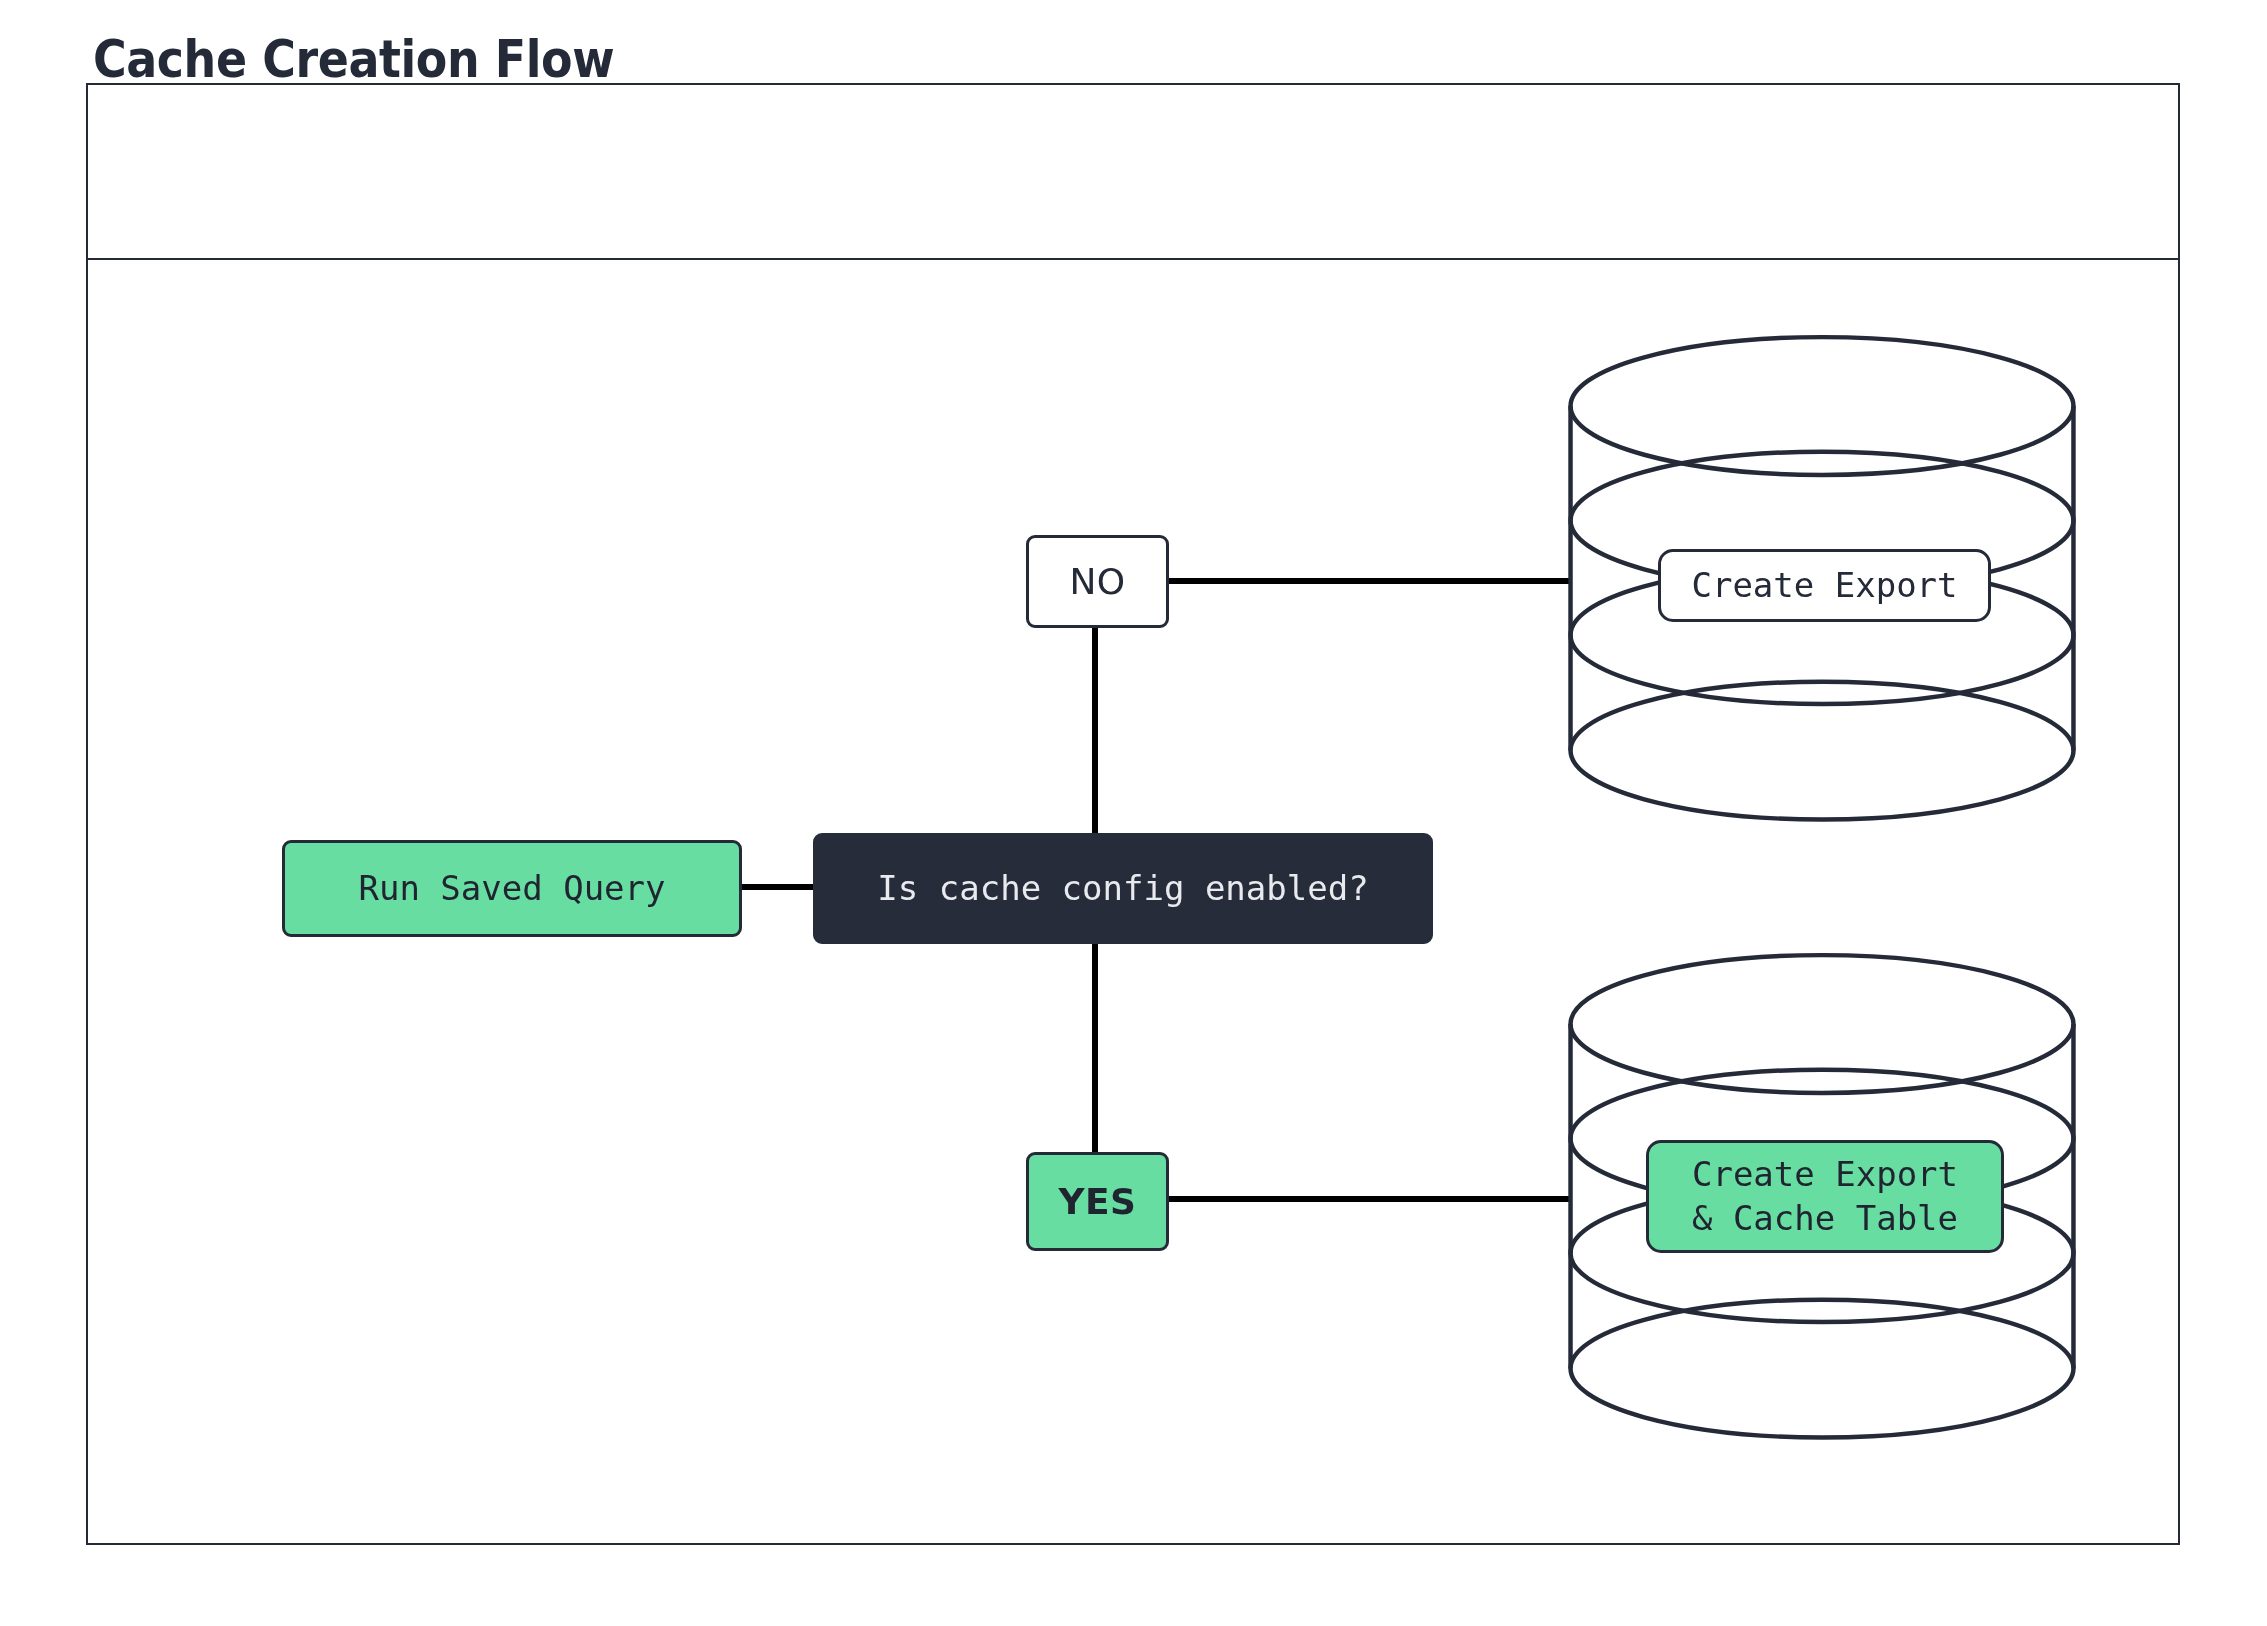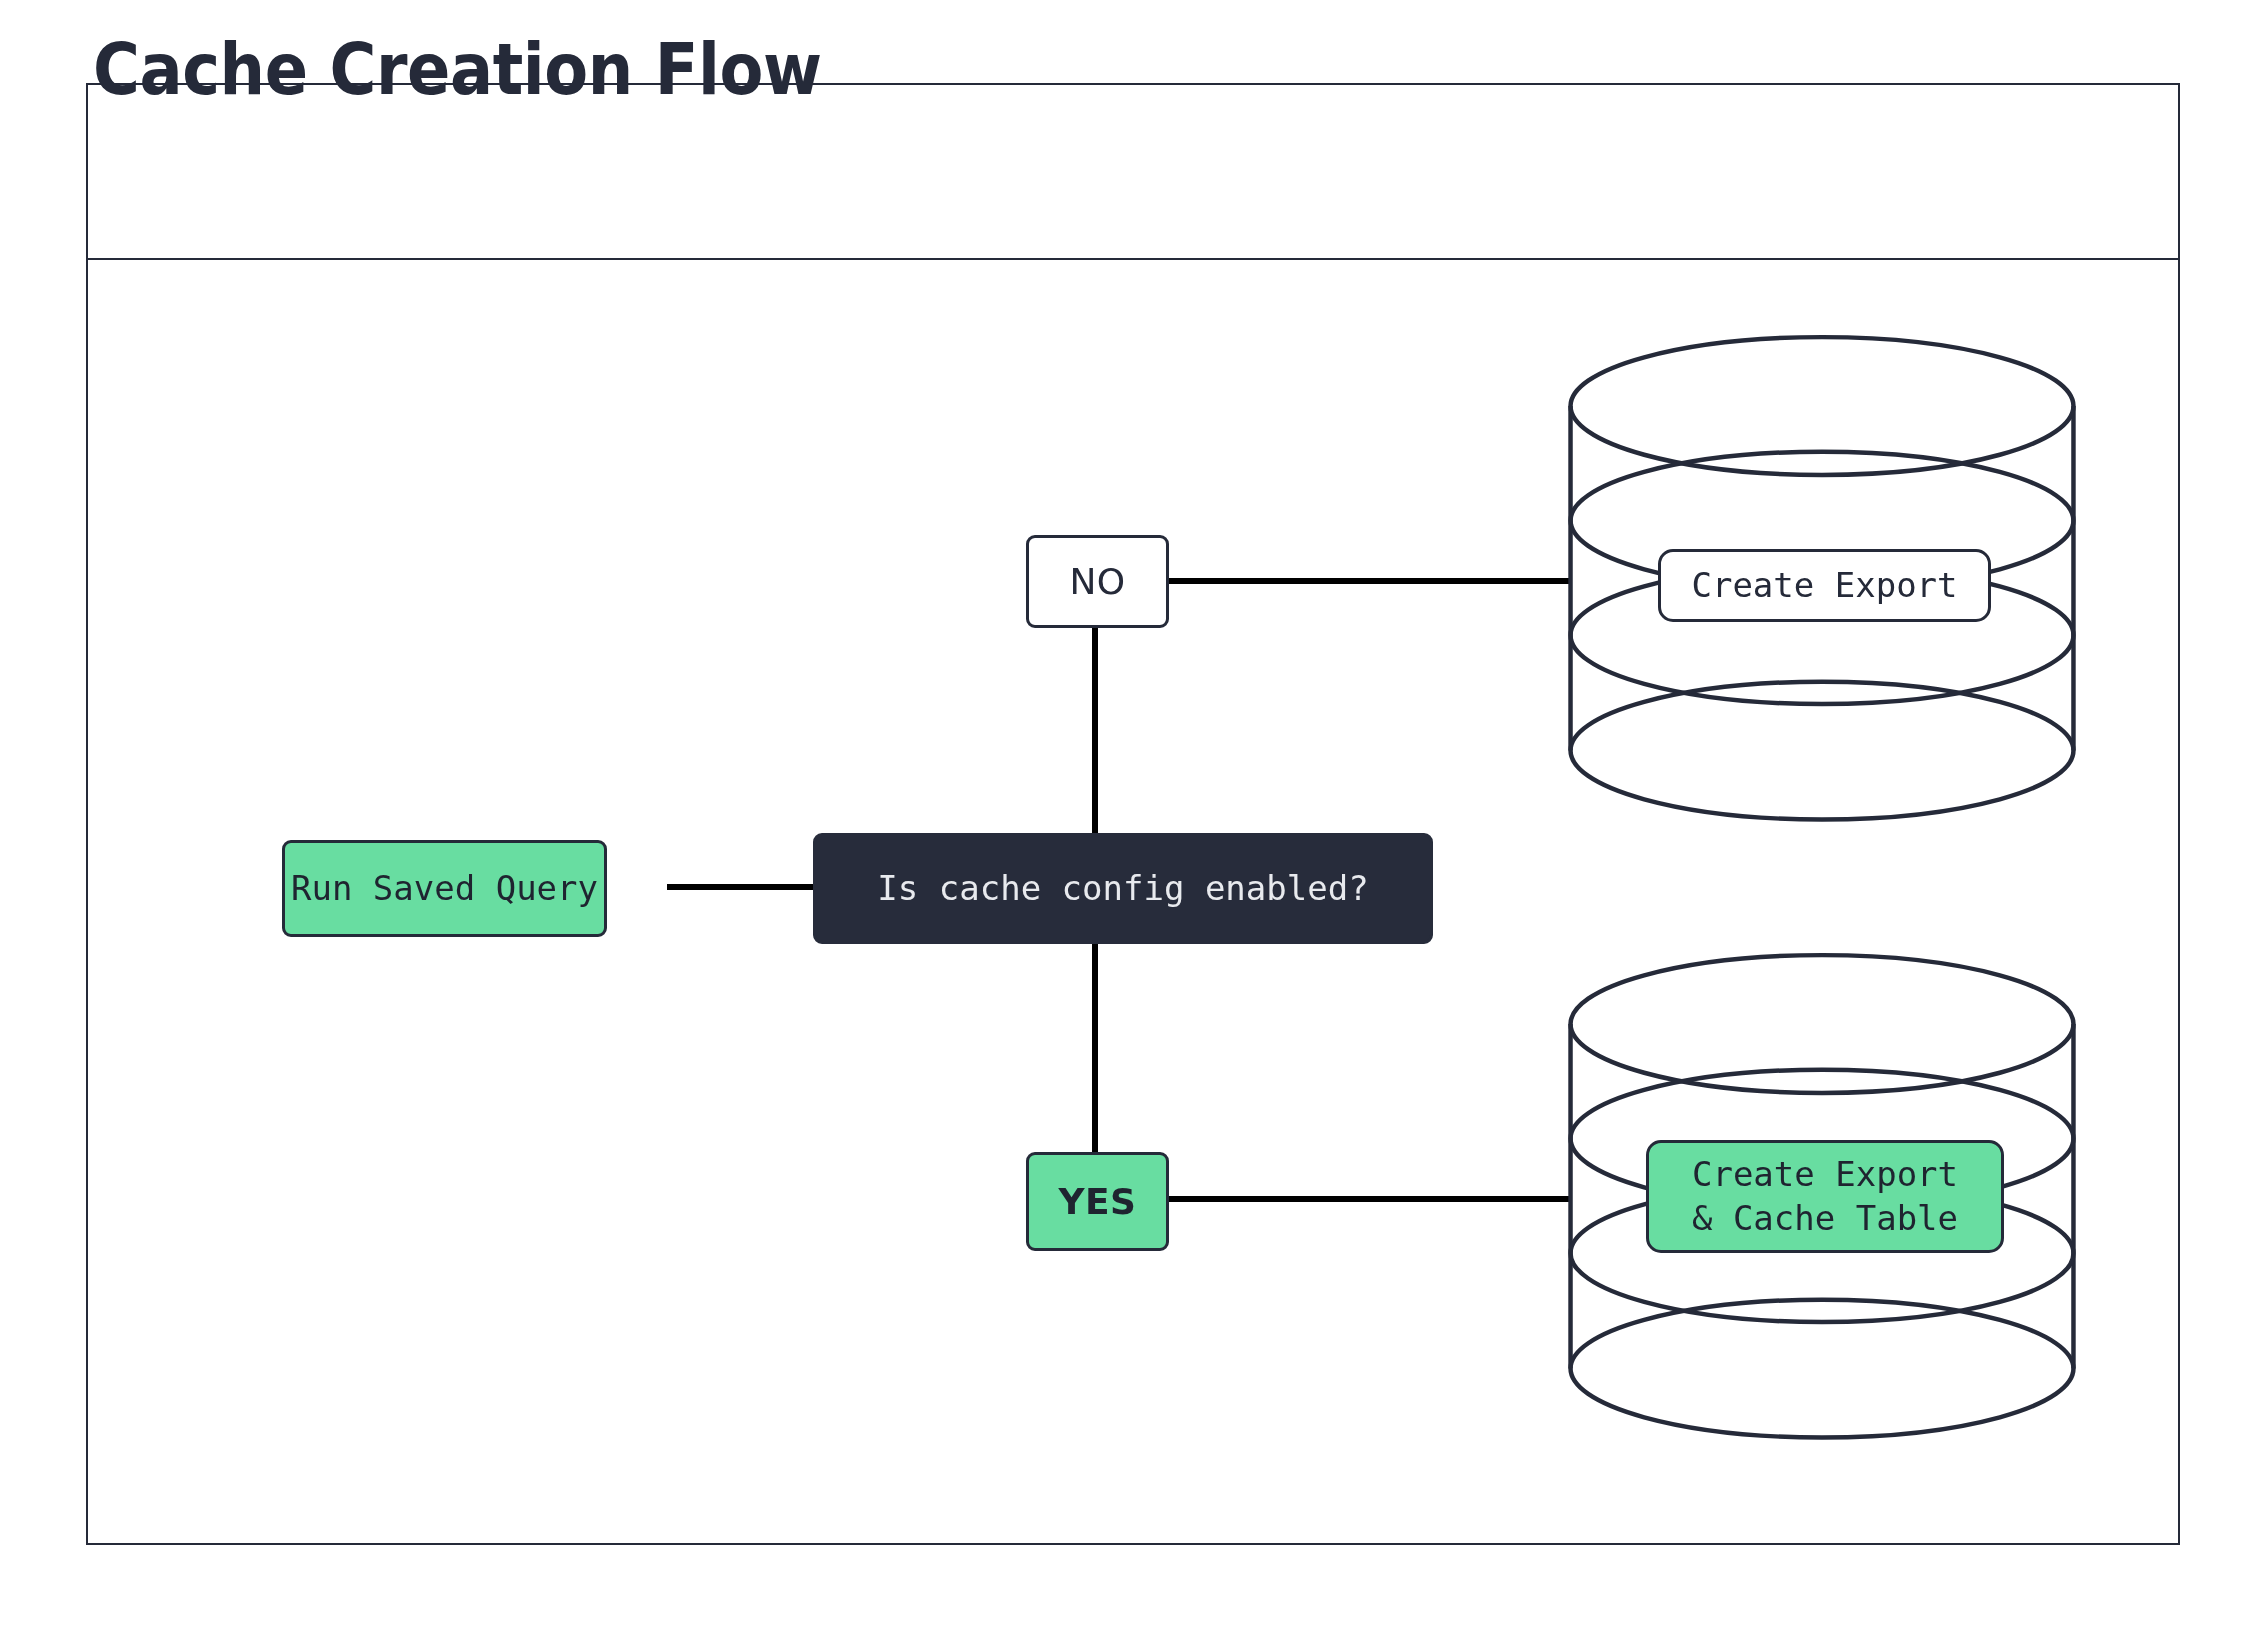--- a/index.html
+++ b/index.html
@@ -24,21 +24,21 @@
     left:0;top:0;right:0;
     height:175px;
     border-bottom:2.7px solid #252a39;
     box-sizing:border-box;
   }
   .title{
     position:absolute;
     left:93px;top:34px;
     font-family:"DejaVu Sans Condensed","Liberation Sans", sans-serif;
     font-weight:bold;
-    font-size:71px;
+    font-size:51px;
     letter-spacing:-0.4px;
     color:#252a39;
     white-space:nowrap;
     line-height:1;
     text-align:right;
   }
 
   
   .canvas{position:absolute;left:0;top:0;width:2268px;height:1626px;}
 
@@ -104,21 +104,21 @@
     <div class="conn" style="left:667px;top:884px;width:148px;height:6.3px;"></div>
 
     <div class="conn" style="left:1092px;top:624px;width:6.3px;height:211px;"></div>
 
     <div class="conn" style="left:1092px;top:942px;width:6.3px;height:211px;"></div>
 
     <div class="conn" style="left:1169px;top:578px;width:403px;height:6.3px;"></div>
 
     <div class="conn" style="left:1169px;top:1196px;width:403px;height:6.3px;"></div>
 
-    <div class="node node-green" style="left:282px;top:840px;width:325px;height:97px;">
+    <div class="node node-green" style="left:282px;top:840px;width:460px;height:97px;">
       <span>Run Saved Query</span>
     </div>
 
     <div class="node node-dark" style="left:813px;top:833px;width:620px;height:111px;">
       <span>Is cache config enabled?</span>
     </div>
 
     <div class="node node-white pill" style="left:1026px;top:535px;width:143px;height:93px;">
       <span>NO</span>
     </div>

